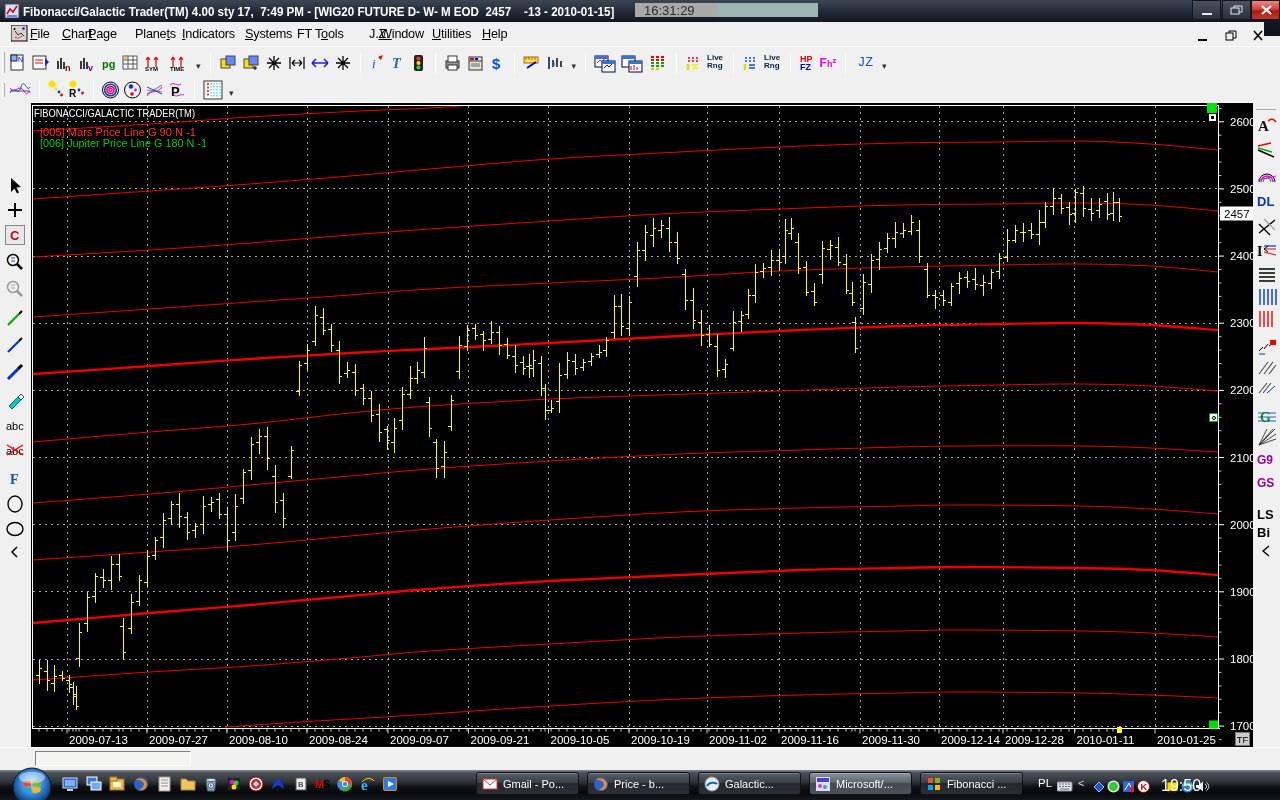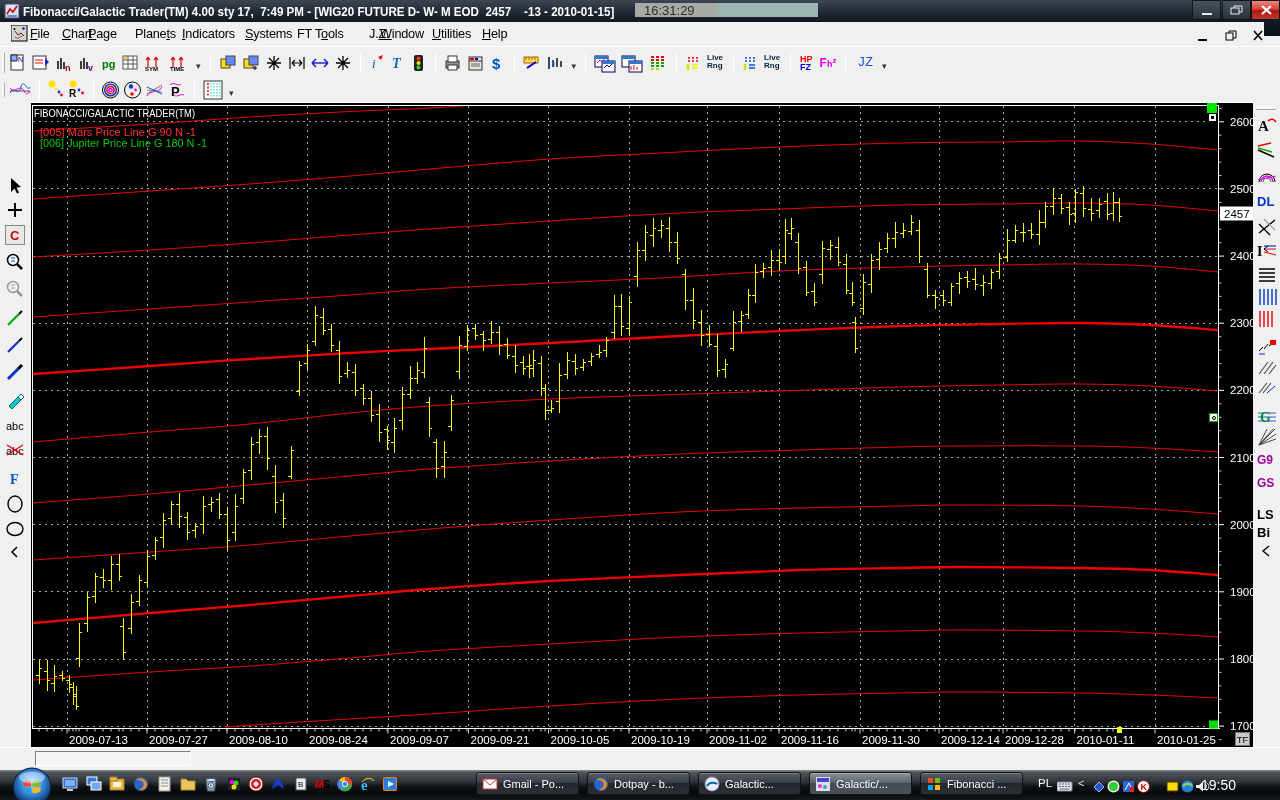--- a/index.html
+++ b/index.html
@@ -629,37 +629,37 @@
       <rect x="1" y="3" width="14" height="10" fill="#fff" stroke="#c33"></rect>
       <path d="M1 3 L8 9 L15 3" stroke="#c33" fill="none"></path>
     </svg>
     <span>Gmail - Po...</span>
   </div>
 <div class="tbtn" style="left:587px">
     <svg width="16" height="16" style="">
       <circle cx="8" cy="8" r="7" fill="#2a64c8"></circle>
       <path d="M3 4 C7 1, 13 3, 14 8 C14 12, 10 15, 6 14 C10 12, 12 9, 10 6 C8 4, 5 4, 3 4 Z" fill="#f68b1f"></path>
     </svg>
-    <span>Dotpay - b...</span>
+    <span>Price - b...</span>
   </div>
 <div class="tbtn" style="left:698px">
     <svg width="16" height="16" style="">
       <circle cx="8" cy="8" r="7" fill="#e8eef8" stroke="#99a"></circle>
       <path d="M3 10 C5 6, 11 6, 13 8" stroke="#06a" stroke-width="2" fill="none"></path>
     </svg>
     <span>Galactic...</span>
   </div>
 <div class="tbtn active" style="left:809px">
     <svg width="16" height="16" style="">
       <rect x="1" y="1" width="14" height="14" fill="#dde"></rect>
       <rect x="2" y="2" width="12" height="4" fill="#44c"></rect>
       <circle cx="5" cy="10" r="2" fill="#d3d"></circle>
       <circle cx="10" cy="11" r="2" fill="#3aa"></circle>
     </svg>
-    <span>Galactic/...</span>
+    <span>Microsoft/...</span>
   </div>
 <div class="tbtn" style="left:920px">
     <svg width="16" height="16" style="">
       <rect x="2" y="2" width="5" height="5" fill="#f25022"></rect>
       <rect x="9" y="2" width="5" height="5" fill="#7fba00"></rect>
       <rect x="2" y="9" width="5" height="5" fill="#00a4ef"></rect>
       <rect x="9" y="9" width="5" height="5" fill="#ffb900"></rect>
     </svg>
     <span>Fibonacci ...</span>
   </div>
@@ -690,12 +690,12 @@
       <path d="M3 11 v2 M9 11 v2" stroke="#430"></path>
     </svg></div>
 <div class="abs" style="left:1181px;top:779px;width:13px;height:13px"><svg width="13" height="13" style="">
       <circle cx="6.5" cy="6.5" r="6" fill="#2a7de0"></circle>
       <path d="M2 6 C5 3, 9 3, 11 6" stroke="#7fda4c" stroke-width="2.5" fill="none"></path>
     </svg></div>
 <div class="abs" style="left:1195px;top:779px;width:15px;height:13px"><svg width="15" height="13" style="">
       <path d="M1 5 h3 l4 -3.5 v10 L4 8 H1 Z" fill="#eee"></path>
       <path d="M10 4 C12 5.5, 12 7.5, 10 9 M11.5 2.5 C14.5 5, 14.5 8, 11.5 10.5" stroke="#eee" fill="none"></path>
     </svg></div>
-<div class="abs" style="left:1201px;top:777px;color:#fff;font-size:14px">19:50</div>
+<div class="abs" style="left:1161px;top:777px;color:#fff;font-size:16px">19:50</div>
 </body></html>

